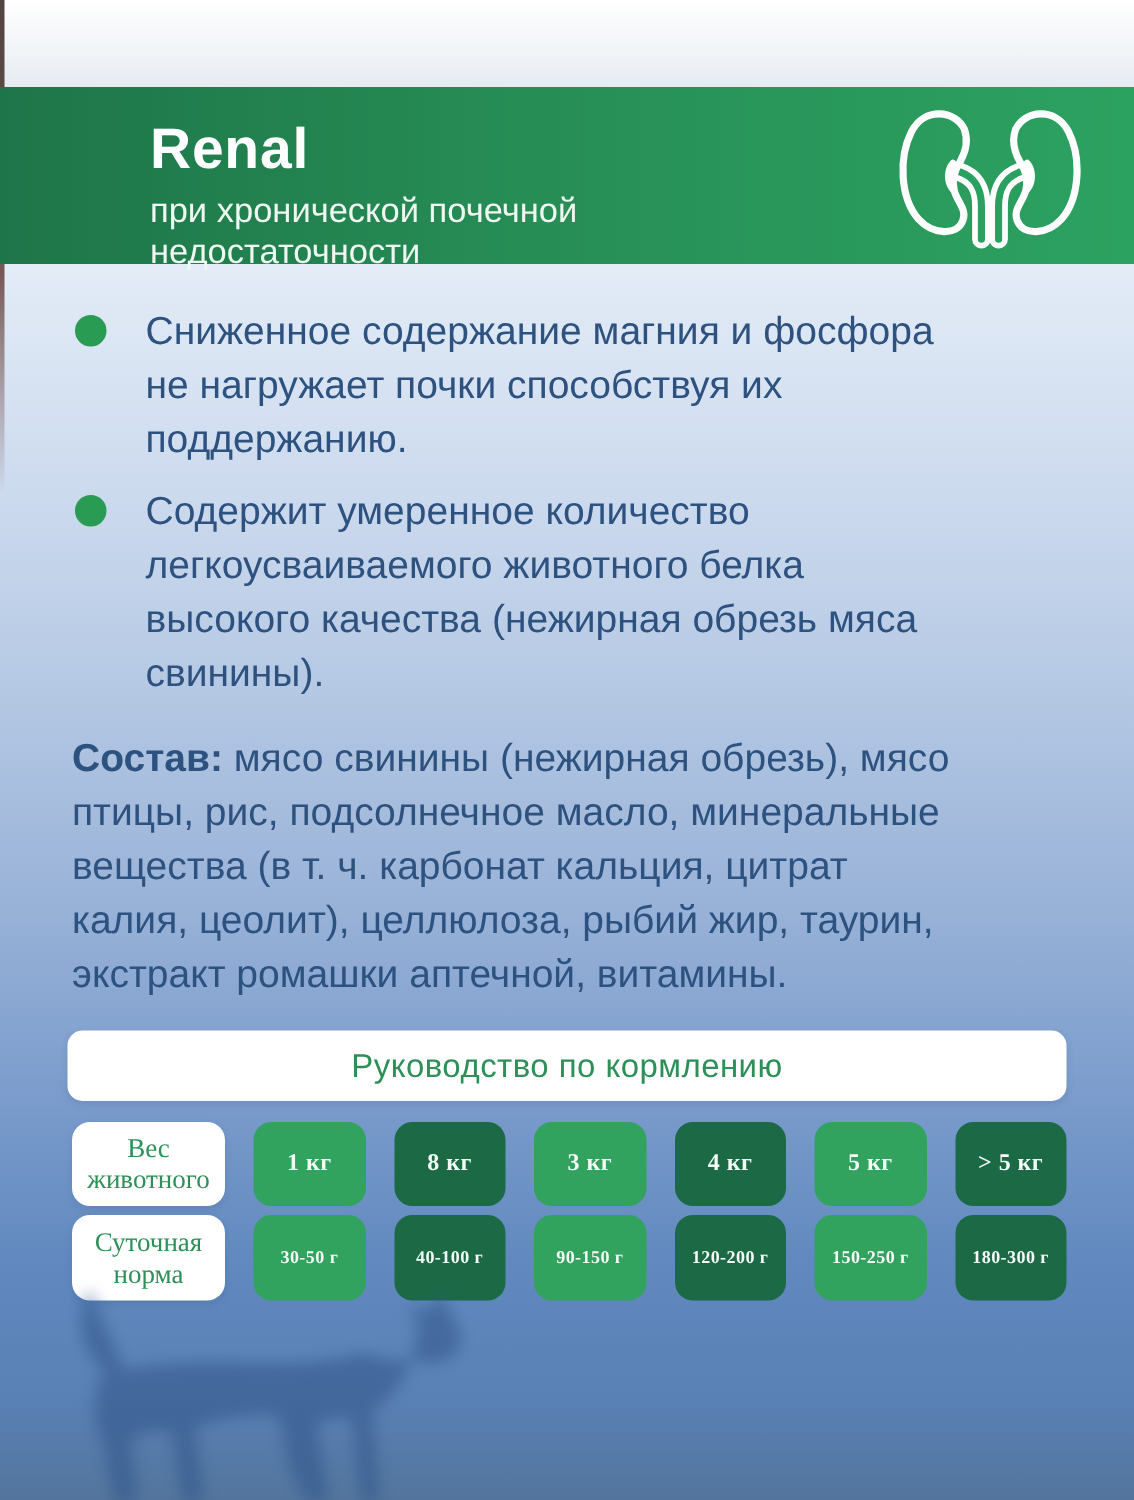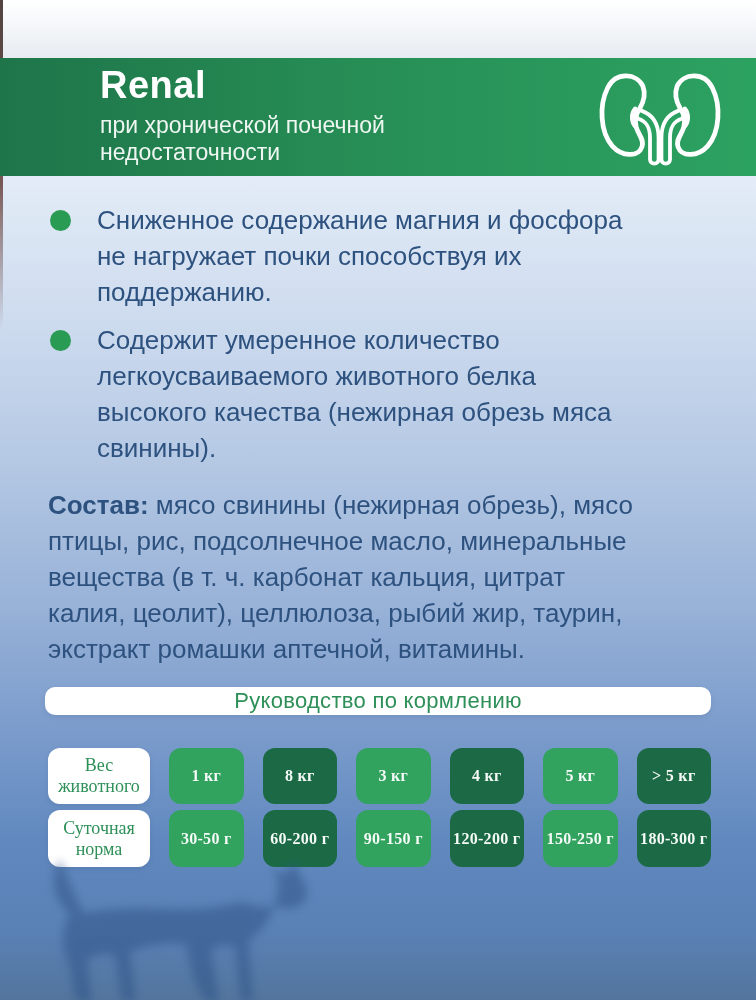--- a/index.html
+++ b/index.html
@@ -17,55 +17,55 @@
   .edge-artifact {
     position:absolute; left:0; top:0; width:3px; height:330px;
     background:linear-gradient(180deg, rgba(52,36,32,.85), rgba(92,50,44,.8) 55%, rgba(92,50,44,0) 100%);
   }
   .header {
     position:absolute; top:58px; left:0; width:756px; height:118px;
     background:linear-gradient(90deg,#1e7549 0%,#24895-3 45%,#2ca261 100%);
     background:linear-gradient(90deg,#1e7549 0%,#278f56 50%,#2ca261 100%);
     color:#ffffff;
   }
-  .header-inner { padding:5px 0 0 100px; }
+  .header-inner { padding:20px 0 0 100px; }
   .product-title { margin:0; font-size:38px; line-height:44px; font-weight:bold; letter-spacing:.5px; }
   .product-subtitle { margin-top:5px; font-size:23px; line-height:27px; color:#eef7f2; white-space:pre-line; }
   .kidneys { position:absolute; right:33px; top:9px; }
 
   .bullets { position:absolute; top:202px; left:50px; width:662px; }
   .bullet { display:flex; }
   .bullet + .bullet { margin-top:12px; }
   .dot { flex:0 0 auto; width:21px; height:21px; border-radius:50%; background:#2a9b53; margin:8px 26px 0 0; }
   .btext { margin:0; font-size:26px; line-height:36px; color:#2e527f; white-space:pre-line; }
 
   .composition { position:absolute; top:487px; left:48px; width:672px; margin:0;
     font-size:26px; line-height:36px; color:#2e527f; }
   .comp-label { font-weight:bold; }
   .comp-text { white-space:pre-line; }
 
   .feeding-title {
-    position:absolute; top:687px; left:45px; width:666px; height:28px;
+    position:absolute; top:687px; left:45px; width:666px; height:47px;
     background:#ffffff; border-radius:10px;
     display:flex; align-items:center; justify-content:center;
     font-size:22px; color:#2e9058; letter-spacing:.3px;
     box-shadow:0 2px 5px rgba(40,70,110,.14);
   }
   .feed-grid {
     position:absolute; top:748px; left:48px; width:663px;
     display:grid; grid-template-columns:102px repeat(6,1fr);
     grid-template-rows:56px 57px; gap:6px 19px;font-family:Liberation Serif, serif;
   }
   .fcell { border-radius:12px; display:flex; align-items:center; justify-content:center; text-align:center; }
   .fcell.white { background:#ffffff; color:#2e9058; font-size:18px; line-height:21px;
     white-space:pre-line; box-shadow:0 2px 5px rgba(40,70,110,.14); }
   .fcell.light { background:#32a25f; color:#f4faf6; }
   .fcell.dark  { background:#1b6a45; color:#f4faf6; }
   .row-w { font-size:16px; font-weight:bold; letter-spacing:.3px; }
-  .row-n { font-size:16px; font-weight:bold; letter-spacing:.3px; }
+  .row-n { font-size:12px; font-weight:bold; letter-spacing:.3px; }
 
   .cat { position:absolute; left:26px; top:856px; filter:blur(5px); opacity:.55; }
 </style>
 </head>
 <body>
 
 <div class="page">
 
   <div class="top-strip"></div>
   <div class="edge-artifact"></div>
@@ -128,21 +128,21 @@
     <div class="fcell light row-w">1 кг</div>
     <div class="fcell dark row-w">8 кг</div>
     <div class="fcell light row-w">3 кг</div>
     <div class="fcell dark row-w">4 кг</div>
     <div class="fcell light row-w">5 кг</div>
     <div class="fcell dark row-w">&gt; 5 кг</div>
 
     <div class="fcell white">Суточная
 норма</div>
     <div class="fcell light row-n">30-50 г</div>
-    <div class="fcell dark row-n">60-200 г</div>
+    <div class="fcell dark row-n">40-100 г</div>
     <div class="fcell light row-n">90-150 г</div>
     <div class="fcell dark row-n">120-200 г</div>
     <div class="fcell light row-n">150-250 г</div>
     <div class="fcell dark row-n">180-300 г</div>
   </div>
 
   <svg class="cat" width="290" height="146" viewBox="0 0 290 146" aria-hidden="true">
     <path fill="#2f5488" d="M34,4
       C24,20 26,44 44,58
       C34,72 36,94 44,110

